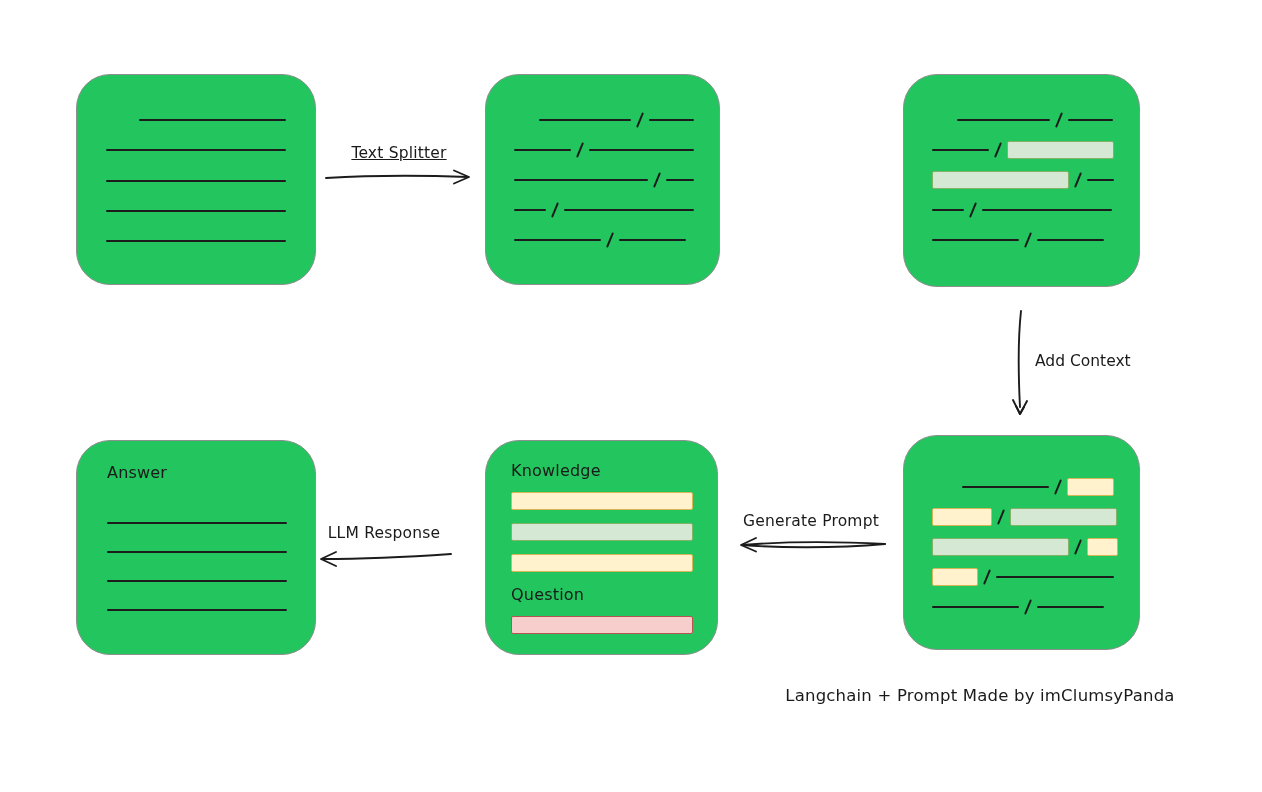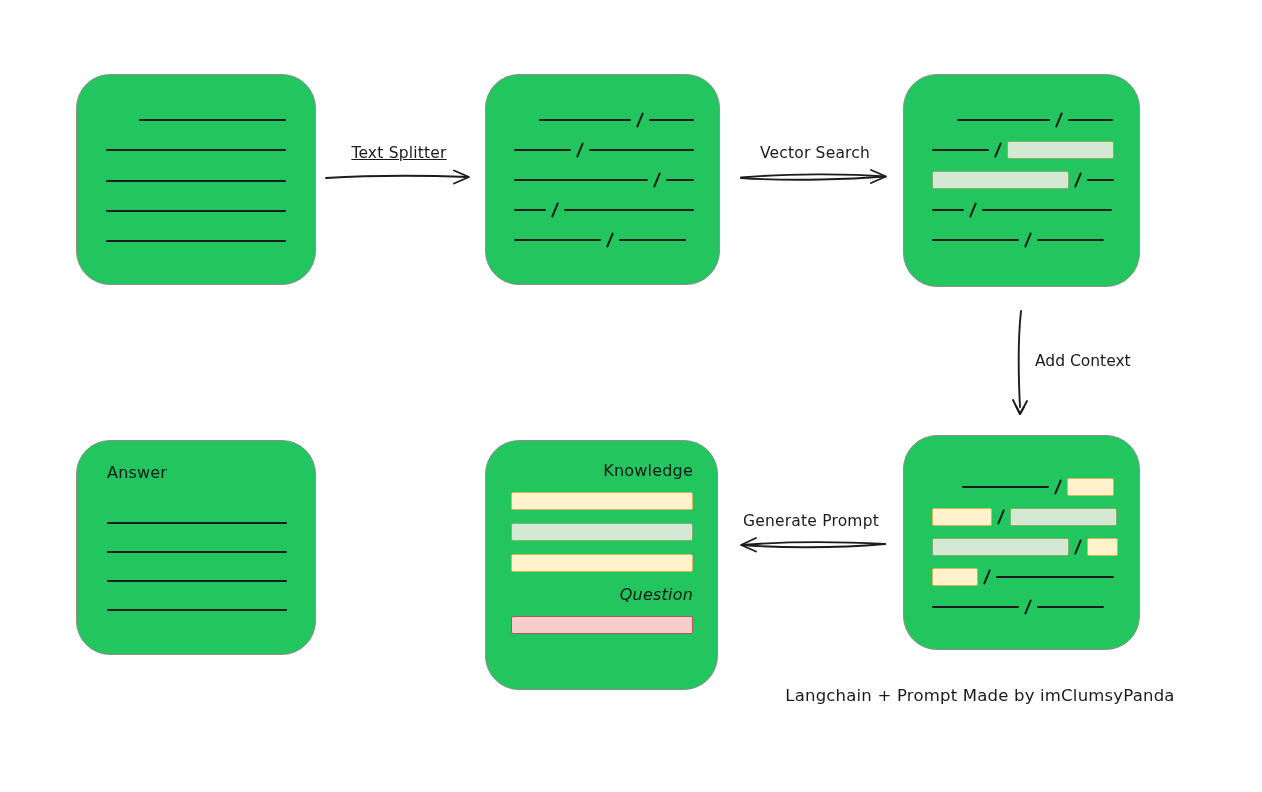--- a/index.html
+++ b/index.html
@@ -149,29 +149,29 @@
           <div class="hline" style="width: 120px;"></div>
         </div>
         <div class="seg-row">
           <div class="hline" style="width: 87px;"></div>
           <div class="slash"></div>
           <div class="hline" style="width: 67px;"></div>
         </div>
       </div>
   </div>
 
-  <div class="node" style="left:485px; top:440px; width:233px; height:250px;text-align:right;">
+  <div class="node" style="left:485px; top:440px; width:233px; height:215px;">
     <div class="prompt-body">
       <div class="prompt-title">Knowledge</div>
       <div class="bars">
           <div class="chunk yellow" style="width: 182px;"></div>
           <div class="chunk green" style="width: 182px;"></div>
           <div class="chunk yellow" style="width: 182px;"></div>
         </div>
-      <div class="prompt-title" style="margin-top:8px;font-style:italic;">Question</div>
+      <div class="prompt-title" style="margin-top:8px;">Question</div>
       <div class="bars">
           <div class="chunk red" style="width: 182px;"></div>
         </div>
     </div>
   </div>
 
   <div class="node" style="left:76px; top:440px; width:240px; height:215px;">
     <div class="answer-body">
       <div class="prompt-title">Answer</div>
       <div class="answer-lines">
@@ -184,41 +184,40 @@
   </div>
 
   <div class="arrow-group" style="left:323px; top:144px; width:152px;text-decoration:underline;">
     <div class="arrow-label">Text Splitter</div>
     <svg width="152" height="20" viewBox="0 0 152 20">
       <path class="arrow-stroke" d="M3,11 C 45,8.5 105,8.5 145,10"></path>
       <path class="arrow-stroke" d="M131,3.5 L146,10 L131,16.5"></path>
     </svg>
   </div>
 
-  <div class="arrow-group" style="left:738px; top:144px; width:154px;">
-    <div class="arrow-label">Vector Search</div>
-    <svg width="154" height="20" viewBox="0 0 154 20">
-      <path class="arrow-stroke" d="M3,10.5 C 50,6.5 110,6.5 147,9.5"></path>
-      <path class="arrow-stroke" d="M3,11 C 55,14.5 115,12 147,9.5"></path>
-      <path class="arrow-stroke" d="M133,3 L148,9.5 L133,16"></path>
-    </svg>
-  </div>
 
   <svg width="24" height="112" viewBox="0 0 24 112" style="position:absolute; left:1008px; top:308px;">
     <path class="arrow-stroke" d="M13,3 C 9.5,35 10.5,70 12,99"></path>
     <path class="arrow-stroke" d="M5,92 L12,106 L19,93"></path>
     <path class="arrow-stroke" d="M8,98 L12,106 L16,99"></path>
   </svg>
   <div class="side-label" style="left:1035px; top:352px;">Add Context</div>
 
   <div class="arrow-group" style="left:733px; top:512px; width:156px;">
     <div class="arrow-label">Generate Prompt</div>
     <svg width="156" height="20" viewBox="0 0 156 20">
       <path class="arrow-stroke" d="M152,9 C 100,13.5 45,13 9,10"></path>
       <path class="arrow-stroke" d="M152,9 C 95,6 40,7.5 9,10"></path>
       <path class="arrow-stroke" d="M23,3 L8,10 L23,16.5"></path>
     </svg>
   </div>
 
+  <div class="arrow-group" style="left:313px; top:524px; width:142px;">
+    <div class="arrow-label">LLM Response</div>
+    <svg width="142" height="22" viewBox="0 0 142 22">
+      <path class="arrow-stroke" d="M138,7 C 95,10 45,12 9,12"></path>
+      <path class="arrow-stroke" d="M23,5 L8,12 L23,19"></path>
+    </svg>
+  </div>
 
   <div class="footer">Langchain + Prompt Made by imClumsyPanda</div>
 
 </div>
 
 </body></html>

